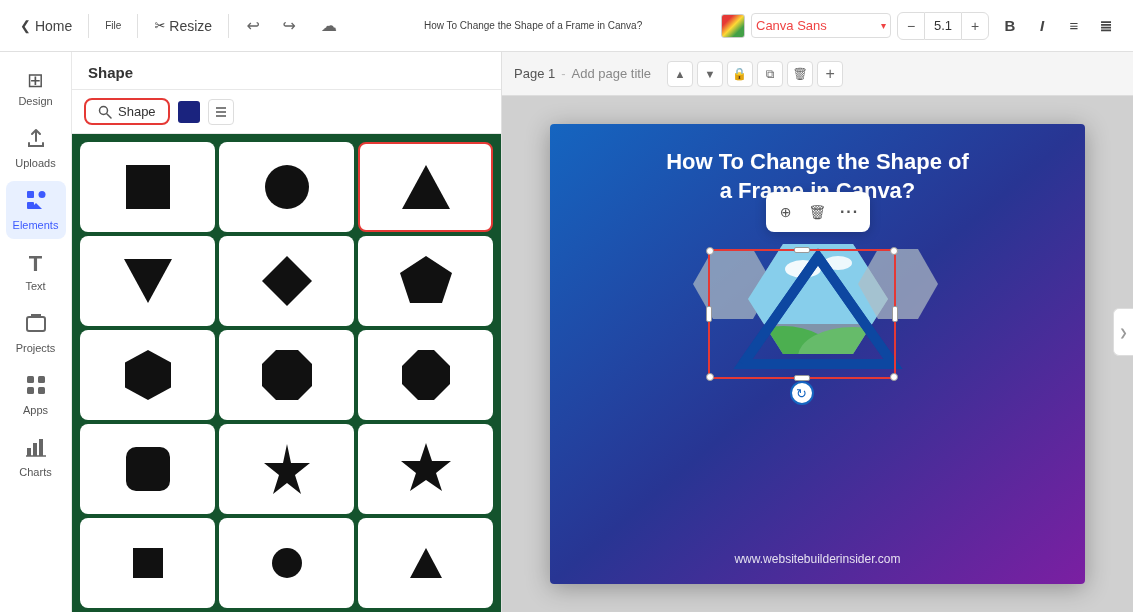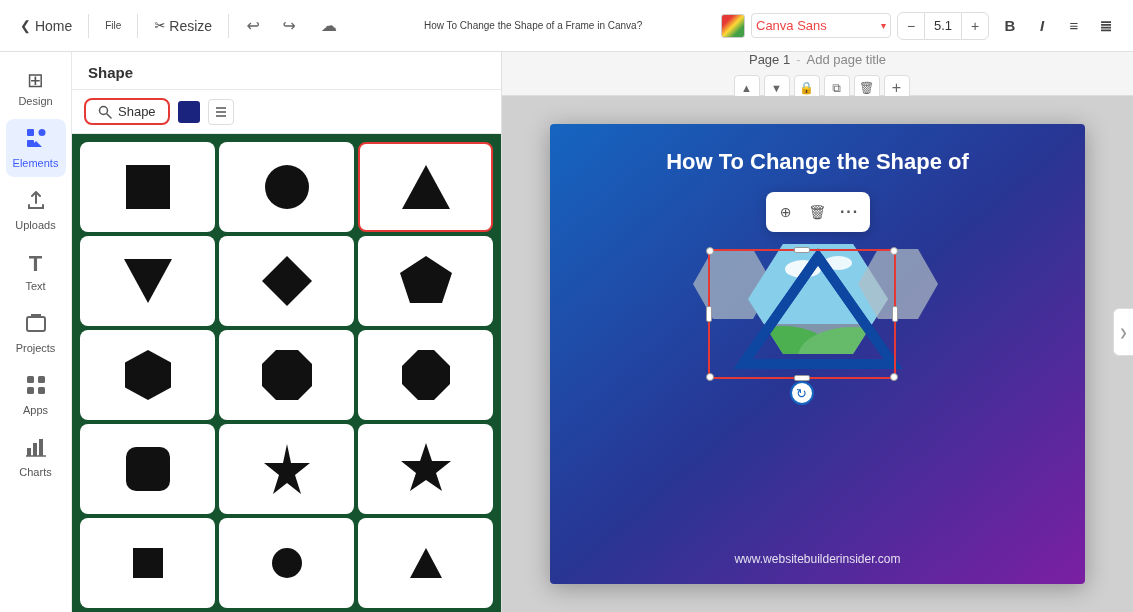--- a/index.html
+++ b/index.html
@@ -156,21 +156,20 @@
       flex-direction: column;
     }
     .canvas-toolbar {
       height: 44px;
       background: #f5f5f5;
       border-bottom: 1px solid #ddd;
       display: flex;
       align-items: center;
       padding: 0 12px;
       gap: 8px;
-      flex-direction: column;
     }
     .page-indicator { font-size: 13px; color: #555; display: flex; align-items: center; gap: 6px; }
     .page-nav-btn { width: 26px; height: 26px; border: 1px solid #ddd; background: #fff; border-radius: 4px; cursor: pointer; display: flex; align-items: center; justify-content: center; font-size: 11px; color: #666; }
     .page-lock-btn { width: 26px; height: 26px; border: 1px solid #ddd; background: #fff; border-radius: 4px; cursor: pointer; display: flex; align-items: center; justify-content: center; font-size: 12px; color: #666; }
     .add-page-btn { width: 26px; height: 26px; border: 1px solid #ddd; background: #fff; border-radius: 4px; cursor: pointer; display: flex; align-items: center; justify-content: center; font-size: 16px; color: #666; }
     .page-title-link { font-size: 13px; color: #888; cursor: pointer; }
 
     .canvas-scroll {
       flex: 1;
       display: flex;
@@ -343,40 +342,40 @@
     </div>
   </div>
 </div>
 
 <div class="main">
 
   <div class="sidebar-icons">
     <div class="sidebar-icon-item">
       <span class="sidebar-icon-svg">⊞</span>
       <span class="sidebar-icon-label">Design</span>
+    </div>
+    <div class="sidebar-icon-item">
+      <span class="sidebar-icon-svg">
+        <svg width="22" height="22" viewBox="0 0 22 22" fill="none">
+          <path d="M11 3 L11 14 M7 7 L11 3 L15 7" stroke="#666" stroke-width="2" stroke-linecap="round" stroke-linejoin="round"></path>
+          <path d="M4 16 L4 19 L18 19 L18 16" stroke="#666" stroke-width="2" stroke-linecap="round"></path>
+        </svg>
+      </span>
+      <span class="sidebar-icon-label">Uploads</span>
     </div>
     <div class="sidebar-icon-item active">
       <span class="sidebar-icon-svg">
         <svg width="22" height="22" viewBox="0 0 22 22" fill="none">
           <rect x="2" y="2" width="7" height="7" rx="1" fill="#3d5afe"></rect>
           <circle cx="17" cy="5.5" r="3.5" fill="#3d5afe"></circle>
           <polygon points="11,14 17,20 5,20" fill="#3d5afe"></polygon>
           <rect x="2" y="13" width="7" height="7" rx="1" fill="#3d5afe"></rect>
         </svg>
       </span>
       <span class="sidebar-icon-label" style="color:#3d5afe;">Elements</span>
-    </div>
-    <div class="sidebar-icon-item">
-      <span class="sidebar-icon-svg">
-        <svg width="22" height="22" viewBox="0 0 22 22" fill="none">
-          <path d="M11 3 L11 14 M7 7 L11 3 L15 7" stroke="#666" stroke-width="2" stroke-linecap="round" stroke-linejoin="round"></path>
-          <path d="M4 16 L4 19 L18 19 L18 16" stroke="#666" stroke-width="2" stroke-linecap="round"></path>
-        </svg>
-      </span>
-      <span class="sidebar-icon-label">Uploads</span>
     </div>
     <div class="sidebar-icon-item">
       <span class="sidebar-icon-svg" style="font-size:22px;font-weight:bold;color:#666;">T</span>
       <span class="sidebar-icon-label">Text</span>
     </div>
     <div class="sidebar-icon-item">
       <span class="sidebar-icon-svg">
         <svg width="22" height="22" viewBox="0 0 22 22" fill="none">
           <rect x="2" y="5" width="18" height="14" rx="2" stroke="#666" stroke-width="2"></rect>
           <path d="M7 5 L7 3 L15 3 L15 5" stroke="#666" stroke-width="2"></path>
@@ -533,20 +532,21 @@
         <div class="page-lock-btn">🗑</div>
         <div class="add-page-btn">+</div>
       </div>
     </div>
 
     <div class="canvas-scroll">
       <div class="slide-canvas">
 
         <div class="slide-title">
           <div>How To Change the Shape of</div>
+          <div>a Frame in Canva?</div>
         </div>
 
         <div class="context-menu">
           <div class="ctx-btn">⊕</div>
           <div class="ctx-btn">🗑</div>
           <div class="ctx-btn" style="font-size:16px;font-weight:bold;letter-spacing:1px;">···</div>
         </div>
 
         <div style="position:absolute; top:115px; left:50%; transform:translateX(-50%); width:330px; height:200px;">
           

